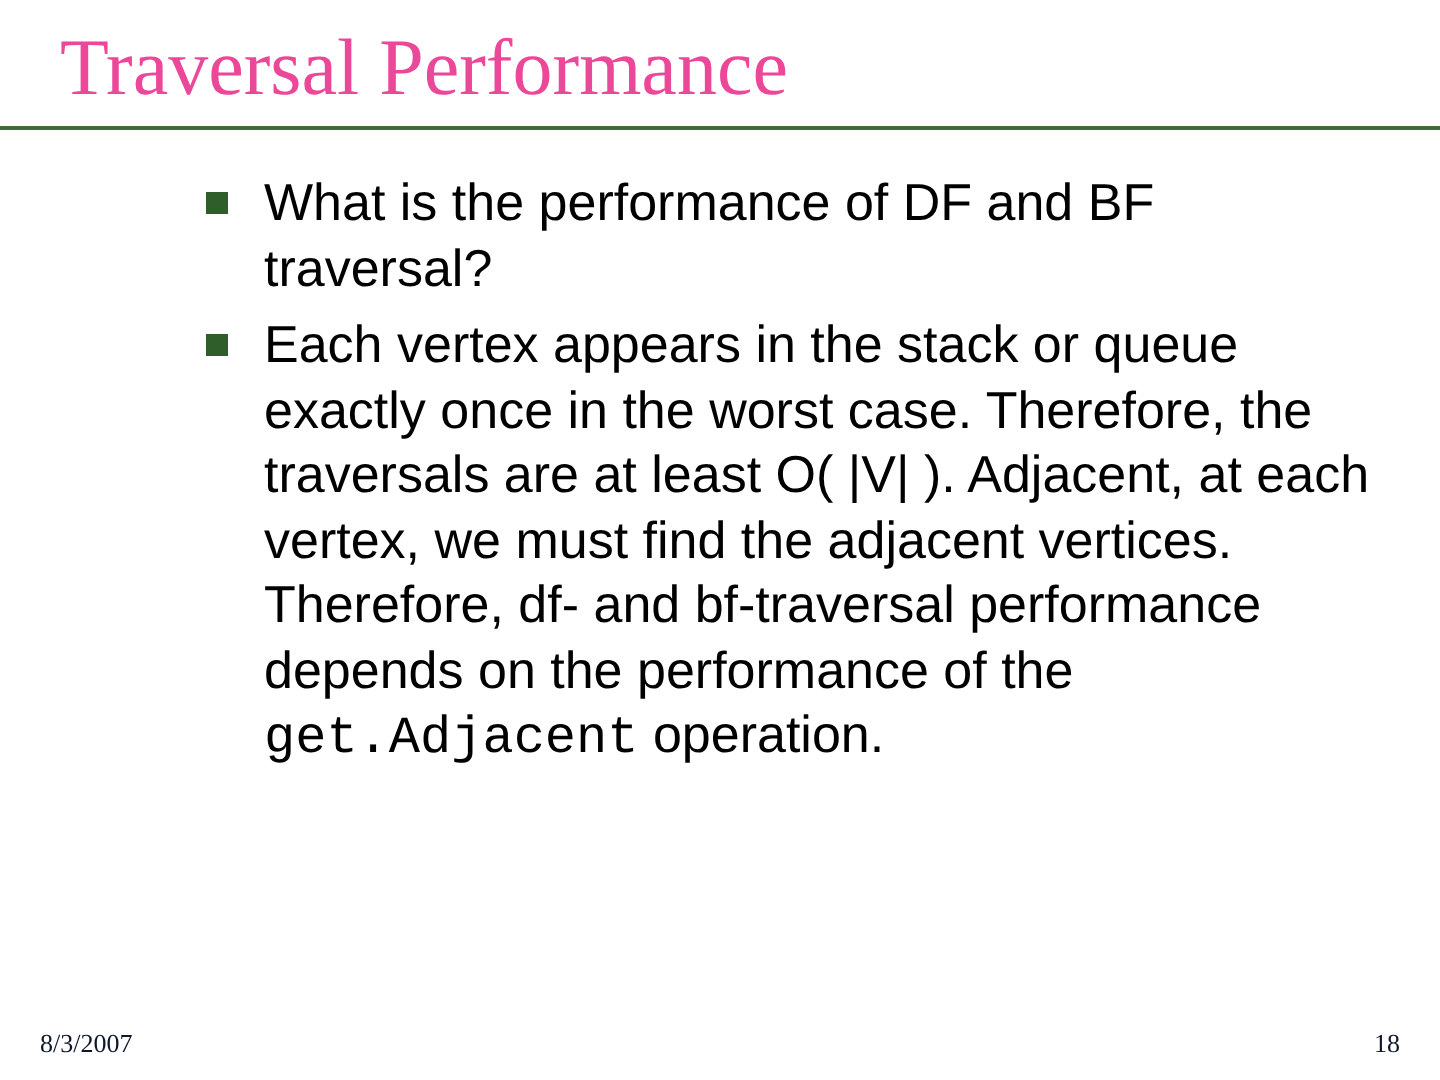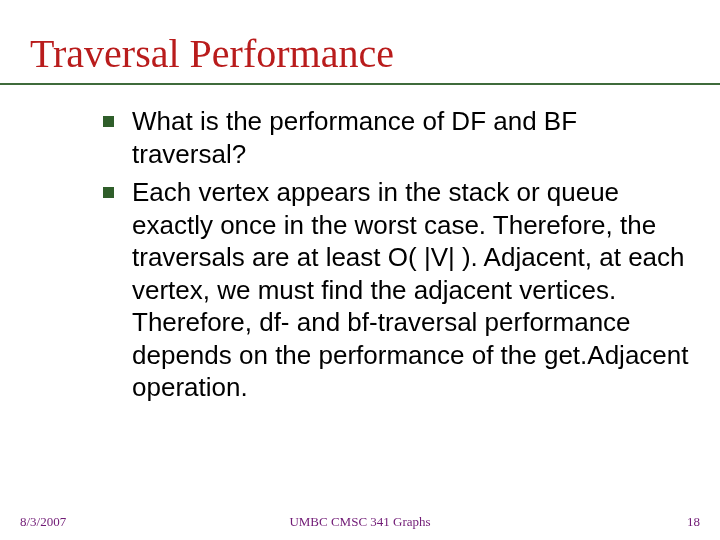--- a/index.html
+++ b/index.html
@@ -18,22 +18,21 @@
     height: 540px;
     box-sizing: border-box;
   }
   .title-wrap {
     padding: 10px 20px 6px 30px;
     border-bottom: 2px solid #3f6b3b;
   }
   .title {
     font-size: 40px;
     font-family: "Times New Roman", Times, serif;
-    color: #b91c1c;
-    margin-top: 20px;
+    color: #ec4899;
   }
   .body {
     padding: 20px 30px 0 70px;
     margin-left: 33px;
   }
   .bullet-row {
     display: flex;
     align-items: flex-start;
     margin-bottom: 6px;
   }
@@ -46,32 +45,32 @@
     margin-right: 18px;
   }
   .bullet-text {
     flex: 1 1 auto;
     font-family: Arial, Helvetica, sans-serif;
     font-size: 26px;
     line-height: 1.25;
     color: #000;
   }
   .code {
-    font-family: Liberation Sans, sans-serif;
+    font-family: Liberation Mono, monospace;
   }
   .footer {
     position: absolute;
     bottom: 10px;
     left: 0;
     width: 720px;
     box-sizing: border-box;
     padding: 0 20px;
     font-family: "Times New Roman", Times, serif;
     font-size: 13px;
-    color: #701a75;
+    color: #0f172a;
     display: flex;
     justify-content: space-between;
     align-items: flex-end;
   }
   .footer-center {
     position: absolute;
     left: 50%;
     transform: translateX(-50%);
   }
 </style>
@@ -95,17 +94,16 @@
       <div class="bullet-box"></div>
       <div class="bullet-text">
         <span>Each vertex appears in the stack or queue exactly once in the worst case. Therefore, the traversals are at least O( |V| ). Adjacent, at each vertex, we must find the adjacent vertices. Therefore, df- and bf-traversal performance depends on the performance of the </span><span class="code">get.Adjacent</span><span> operation.</span>
       </div>
     </div>
 
   </div>
 
   <div class="footer">
     <span>8/3/2007</span>
-    <span class="footer-center">UMBC CMSC 341 Graphs</span>
     <span>18</span>
   </div>
 
 </div>
 
 </body></html>

